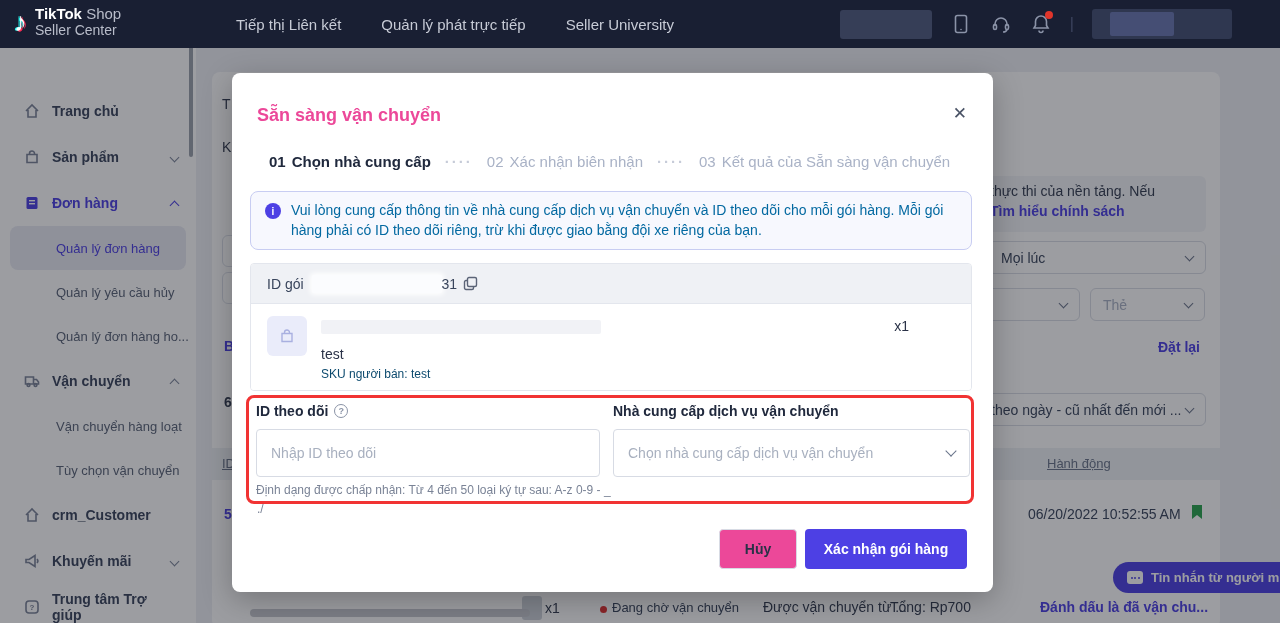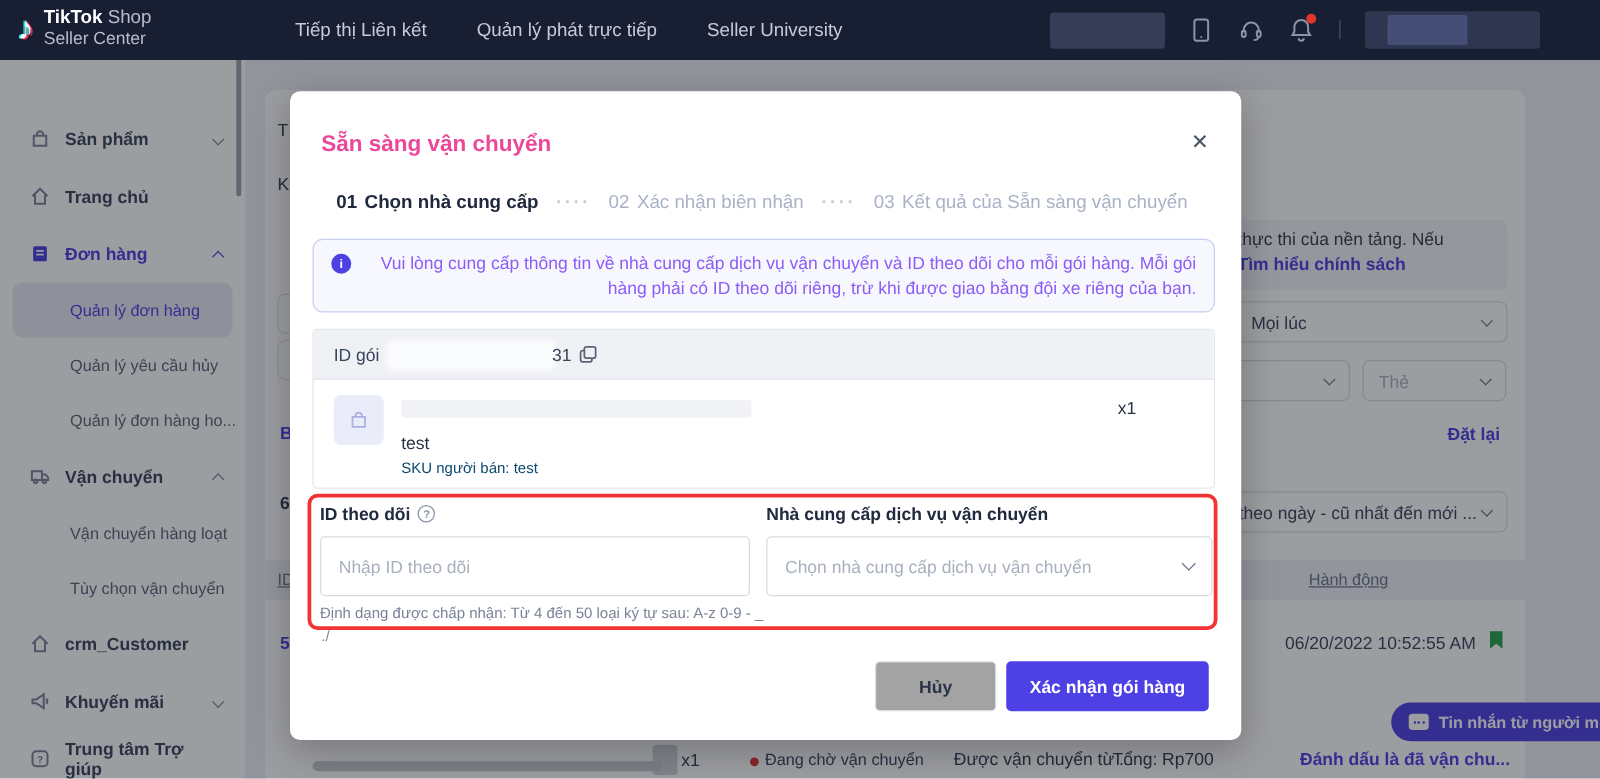--- a/index.html
+++ b/index.html
@@ -65,21 +65,21 @@
   .modal { position:absolute; left:232px; top:73px; width:761px; height:519px; background:#ffffff; border-radius:8px; box-shadow:0 8px 30px rgba(0,0,0,0.25); z-index:100; }
   .modal-title { position:absolute; left:25px; top:32px; font-size:18px; font-weight:bold; color:#ec4899; }
   .modal-close { position:absolute; right:26px; top:32px; font-size:17px; color:#4a5366; cursor:pointer; line-height:1; }
   .steps { position:absolute; left:37px; top:80px; display:flex; align-items:center; gap:14px; font-size:15px; white-space:nowrap; }
   .step { display:flex; gap:6px; }
   .step.active { color:#20293d; font-weight:bold; }
   .step.inactive { color:#a9b2c6; }
   .step-dots { color:#c6cbd8; font-size:15px; letter-spacing:2px; font-weight:bold; }
   .info-box { position:absolute; left:18px; top:118px; width:722px; border:1px solid #c8cdf2; background:#f7f8fe; border-radius:8px; padding:8px 14px; display:flex; gap:10px; }
   .info-icon { flex:0 0 16px; width:16px; height:16px; margin-top:3px; border-radius:50%; background:#4d40e4; color:#ffffff; font-size:10px; font-weight:bold; display:flex; align-items:center; justify-content:center; font-style:normal; }
-  .info-text { font-size:14px; line-height:1.45; color:#8b5cf6;text-align:right; }
+  .info-text { font-size:14px; line-height:1.45; color:#0369a1; }
   .pkg-card { position:absolute; left:18px; top:190px; width:722px; border:1px solid #e3e6ed; border-radius:4px; overflow:hidden; }
   .pkg-head { height:40px; background:#eff1f5; border-bottom:1px solid #e3e6ed; display:flex; align-items:center; padding:0 16px; font-size:14px; color:#39455c; }
   .redact-light { width:130px; height:18px; margin-left:8px; background:#fbfcfe; border-radius:2px; box-shadow:0 0 5px 2px rgba(255,255,255,0.95); }
   .copy-icon { margin-left:6px; cursor:pointer; display:flex; }
   .copy-icon svg { stroke:#5b6477; fill:none; stroke-width:1.4; }
   .pkg-body { height:86px; background:#ffffff; display:flex; padding:12px 16px; position:relative; }
   .thumb { width:40px; height:40px; background:#eaecfa; border-radius:6px; display:flex; align-items:center; justify-content:center; }
   .thumb svg { stroke:#a9b0e0; fill:none; stroke-width:1.4; }
   .pkg-lines { margin-left:14px; }
   .name-redact { width:280px; height:14px; background:#f1f2f6; border-radius:2px; margin-top:4px; }
@@ -90,21 +90,21 @@
   .q-icon { width:14px; height:14px; border-radius:50%; border:1px solid #8a93a6; color:#8a93a6; font-size:9px; font-weight:bold; display:flex; align-items:center; justify-content:center; font-style:normal; }
   .col1 { position:absolute; left:24px; top:330px; width:344px; }
   .col2 { position:absolute; left:381px; top:330px; width:357px; }
   .text-input { margin-top:10px; width:100%; height:48px; border:1px solid #d7dbe4; border-radius:4px; padding:0 14px; font-size:14px; color:#2a3247; outline:none; font-family:inherit; }
   .text-input::placeholder { color:#a8b0bf; }
   .select-box { margin-top:10px; width:100%; height:48px; border:1px solid #d7dbe4; border-radius:4px; padding:0 14px; font-size:14px; color:#a8b0bf; display:flex; align-items:center; cursor:pointer; }
   .select-box .dd-chev { margin-left:auto; width:8px; height:8px; border-right:1.6px solid #69748a; border-bottom:1.6px solid #69748a; transform:rotate(45deg); margin-top:-4px; }
   .helper { margin-top:6px; font-size:12px; color:#7a8396; white-space:nowrap; }
   .helper2 { position:absolute; left:25px; top:429px; font-size:12px; color:#7a8396; }
   .btn { position:absolute; top:456px; height:40px; border-radius:4px; font-size:14px; font-weight:bold; display:flex; align-items:center; justify-content:center; cursor:pointer; font-family:inherit; }
-  .btn-cancel { right:196px; width:97px; background:#a3a3a3; border:1px solid #d7dbe4; color:#2a3247; }
+  .btn-cancel { right:196px; width:78px; background:#ec4899; border:1px solid #d7dbe4; color:#2a3247; }
   .btn-primary { right:26px; width:162px; background:#4d40e4; border:none; color:#ffffff; }
 
   
   .red-annot { position:absolute; left:246px; top:395px; width:728px; height:109px; border:3px solid #f13333; border-radius:8px; z-index:120; pointer-events:none; }
 </style>
 </head>
 <body>
 
 <div class="viewport">
 
@@ -147,30 +147,30 @@
       <span class="hdivider">|</span>
       <div class="account-redact">
           <div class="inner"></div>
         </div>
     </div>
   </div>
 
   <div class="sidebar">
     <div class="side-item">
       <span class="sicon"><svg viewBox="0 0 16 16">
+            <path d="M2 8 L8 2 L14 8 M4 7 v7 h8 v-7"></path>
+          </svg></span>
+      <span>Trang chủ</span>
+    </div>
+    <div class="side-item">
+      <span class="sicon"><svg viewBox="0 0 16 16">
             <path d="M3 5.5 h10 v8 h-10 z M5.5 5.5 v-1 a2.5 2.5 0 0 1 5 0 v1"></path>
           </svg></span>
       <span>Sản phẩm</span>
       <span class="chev"></span>
-    </div>
-    <div class="side-item">
-      <span class="sicon"><svg viewBox="0 0 16 16">
-            <path d="M2 8 L8 2 L14 8 M4 7 v7 h8 v-7"></path>
-          </svg></span>
-      <span>Trang chủ</span>
     </div>
     <div class="side-item active-parent">
       <span class="sicon"><svg viewBox="0 0 16 16" style="fill:#4d40e4;stroke:none;">
             <rect x="2.5" y="2" width="11" height="12" rx="1.5"></rect>
             <rect x="5" y="5" width="6" height="1.4" fill="#fff"></rect>
             <rect x="5" y="8" width="6" height="1.4" fill="#fff"></rect>
           </svg></span>
       <span>Đơn hàng</span>
       <span class="chev up" style="color:#4d40e4;"></span>
     </div>

